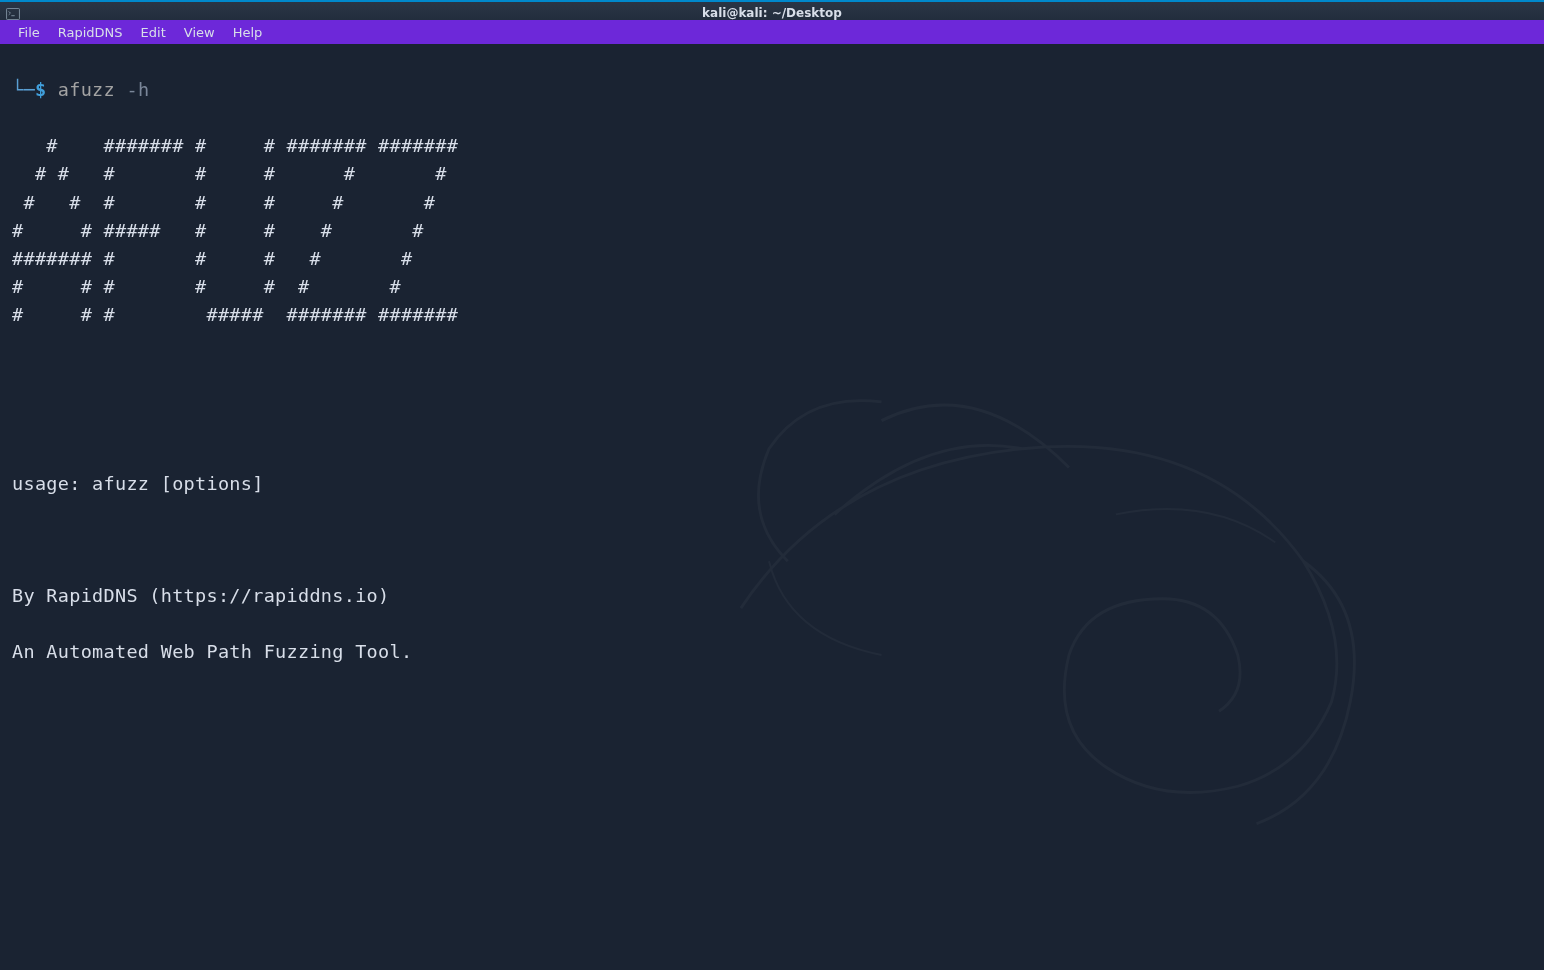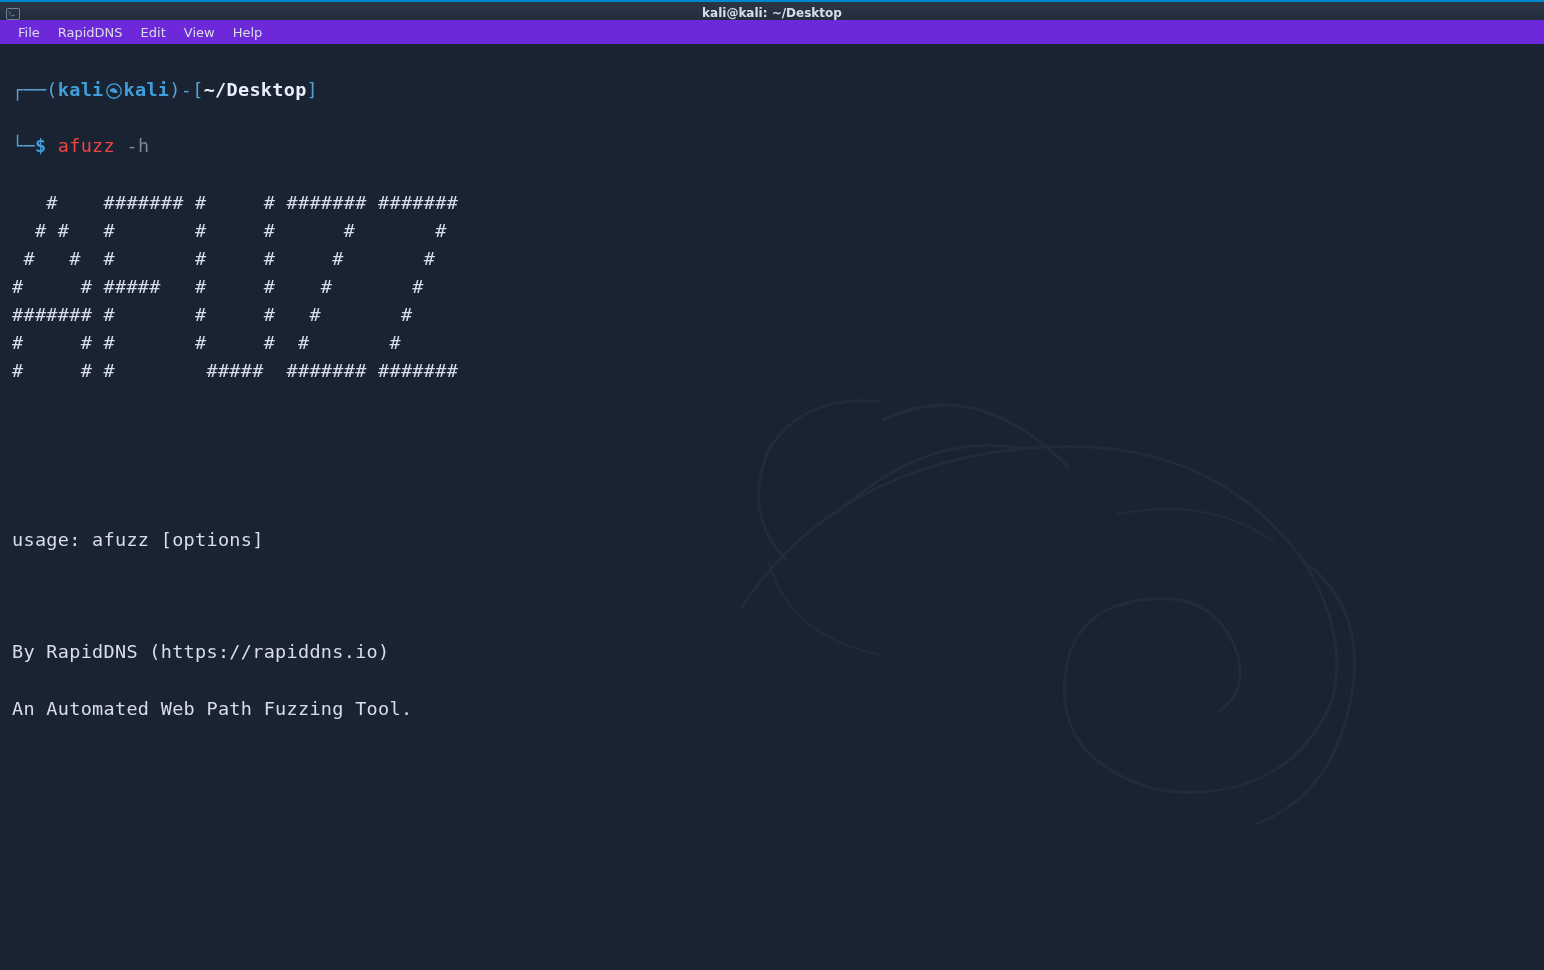--- a/index.html
+++ b/index.html
@@ -78,21 +78,21 @@
     }
     .prompt-path {
       color: #e8eef9;
       font-weight: bold;
     }
     .prompt-dollar {
       color: #409fdb;
       font-weight: bold;
     }
     .prompt-cmd {
-      color: #ef4444;
+      color: #a3a3a3;
     }
     .prompt-arg {
       color: #7a8699;
     }
     .kali-logo {
       display: inline-flex;
       align-items: center;
       justify-content: center;
       width: 20px;
       height: 20px;
@@ -146,24 +146,20 @@
 </div>
 
 <div class="dragon-bg">
   <svg viewBox="0 0 800 700">
     <path d="M 50 350 Q 150 200 350 180 Q 550 160 650 300 Q 700 380 680 450 Q 650 520 580 540 Q 500 560 440 520 Q 380 480 400 400 Q 420 340 500 340 Q 560 340 580 400 Q 590 440 560 460 M 350 180 Q 250 160 150 250 M 400 200 Q 300 100 200 150 M 650 300 Q 720 350 700 450 Q 680 550 600 580 M 100 300 Q 50 250 80 180 Q 120 120 200 130" fill="none" stroke="#d8dee9" stroke-width="3"></path>
     <path d="M 200 400 Q 100 380 80 300 M 450 250 Q 550 230 620 280" fill="none" stroke="#d8dee9" stroke-width="2"></path>
   </svg>
 </div>
 
 <div class="terminal-content">
-<div><span class="prompt-box-draw">┌──(</span><span class="prompt-user bold">kali</span><span class="kali-logo"><svg viewBox="0 0 20 20">
-          <circle cx="10" cy="10" r="8" fill="none" stroke="#409fdb" stroke-width="1.5"></circle>
-          <path d="M 5 10 Q 7 6 10 7 Q 13 8 14 11 Q 13 13 10 12 Q 7 11 5 10" fill="#409fdb"></path>
-        </svg></span><span class="prompt-host bold">kali</span><span class="prompt-box-draw">)-[</span><span class="prompt-path bold">~/Desktop</span><span class="prompt-box-draw">]</span></div>
 <div><span class="prompt-box-draw">└─</span><span class="prompt-dollar bold">$ </span><span class="prompt-cmd">afuzz</span><span> </span><span class="prompt-arg">-h</span></div>
 <div class="output">   #    ####### #     # ####### #######
   # #   #       #     #      #       # 
  #   #  #       #     #     #       #  
 #     # #####   #     #    #       #   
 ####### #       #     #   #       #    
 #     # #       #     #  #       #     
 #     # #        #####  ####### #######</div>
 <div class="output"> </div>
 <div class="output"> </div>

